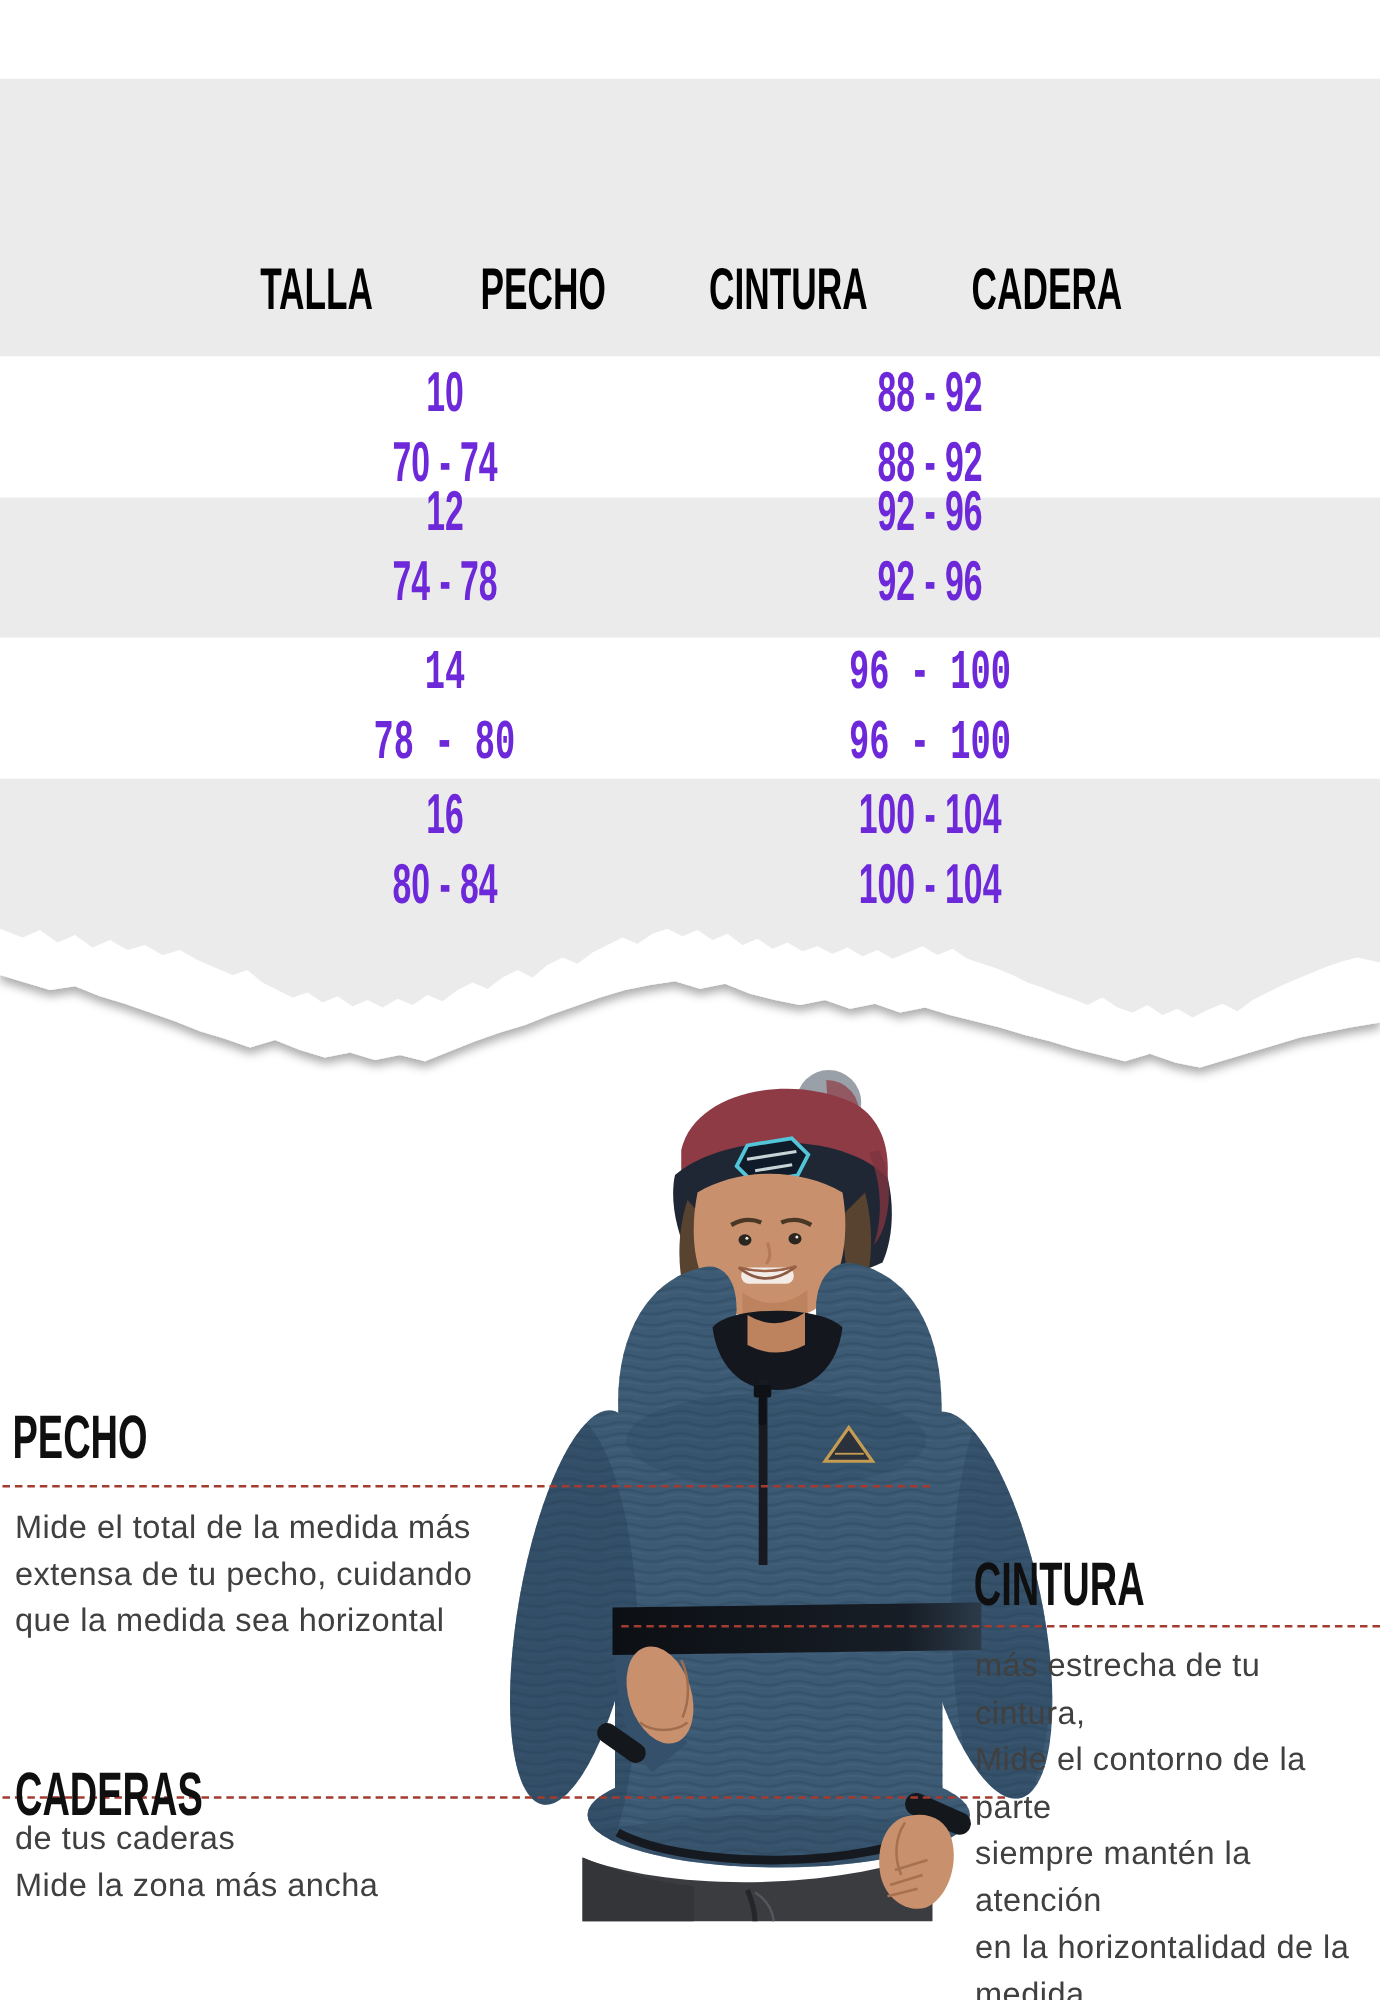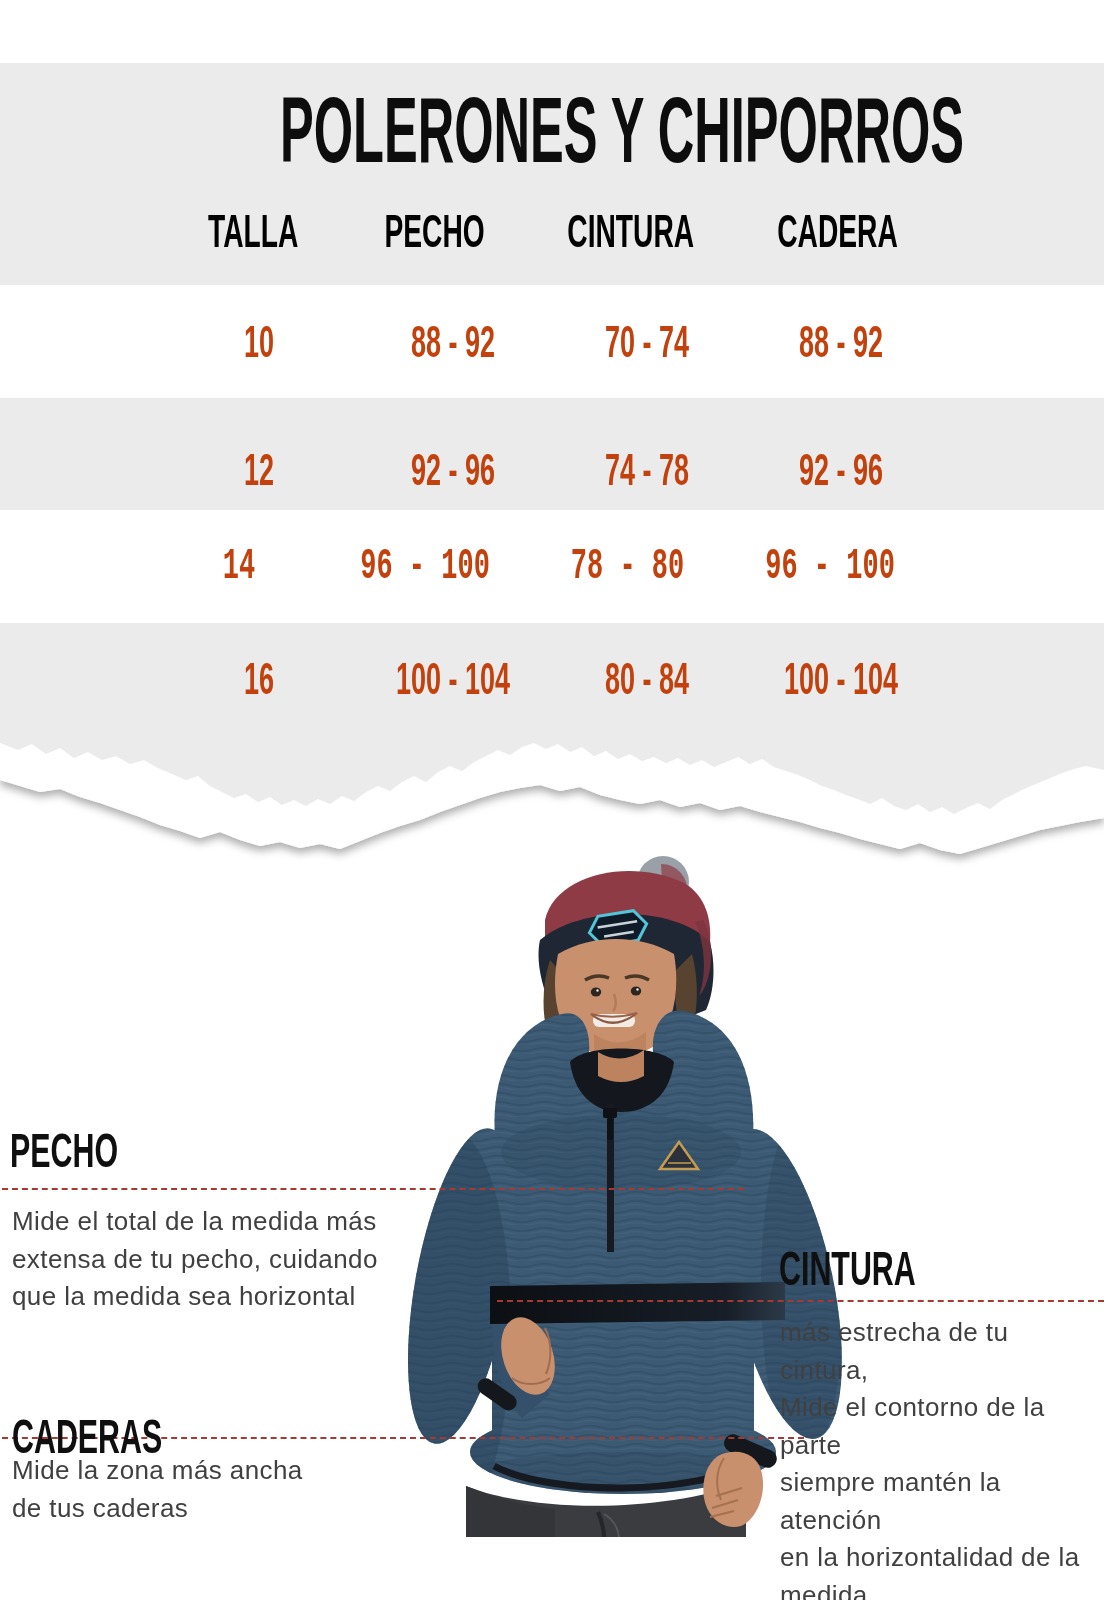--- a/index.html
+++ b/index.html
@@ -21,25 +21,25 @@
     font-size:92px;font-weight:700;line-height:1.0;color:#0d0d0d;letter-spacing:0px;
   }
   .thead{
     position:absolute;top:200px;left:162px;width:776px;height:60px;
     display:grid;grid-template-columns:repeat(4,1fr);align-items:center;text-align:center;
     font-weight:700;font-size:47px;color:#000000;
   }
   .thead .cell .cond{transform:scaleX(0.60);}
   .trow{
     position:absolute;left:162px;width:776px;height:112px;
-    display:grid;grid-template-columns:repeat(4,1fr);align-items:center;text-align:center;
-    font-weight:700;font-size:45px;color:#c2410c;
+    display:grid;grid-template-columns:repeat(2,1fr);align-items:center;text-align:center;
+    font-weight:700;font-size:45px;color:#6d28d9;
   }
   .trow .cell .cond{transform:scaleX(0.60);}
-  .r0{top:286px;}.r1{top:414px;}.r2{top:510px;font-family:Liberation Mono, monospace;}.r3{top:623px;}
+  .r0{top:286px;}.r1{top:381px;}.r2{top:510px;font-family:Liberation Mono, monospace;}.r3{top:623px;}
 
   .sec-heading{
     position:absolute;margin:0;font-size:49px;font-weight:700;color:#0f0f0f;line-height:1.0;
   }
   .pecho-h{left:10px;top:1126px;}
   .cintura-h{left:779px;top:1244px;}
   .caderas-h{left:12px;top:1384px;margin-top:28px;}
 
   .ptext{
     position:absolute;font-size:26px;line-height:37.5px;color:#404040;letter-spacing:0.4px;
@@ -89,21 +89,20 @@
       L1086,66 L1074,69 L1062,73 L1050,78 L1038,83 L1026,88 L1014,94 L1002,100 L990,109 L978,103 L966,108
       L954,114 L942,107 L930,112 L918,104 L906,110 L894,106 L882,98 L870,104 L858,99 L846,95 L834,90 L822,86
       L810,80 L798,75 L786,71 L774,67 L762,59 L750,64 L738,57 L726,62 L714,67 L702,60 L690,65 L678,58
       L666,63 L654,57 L642,61 L630,54 L618,59 L606,51 L594,56 L582,47 L570,52 L558,44 L546,49 L534,43
       L522,47 L510,55 L498,50 L486,56 L474,62 L462,71 L450,66 L438,72 L426,82 L414,76 L402,82 L390,91
       L378,86 L366,92 L354,101 L342,96 L330,104 L318,99 L306,106 L294,100 L282,105 L270,97 L258,102 L246,94
       L234,98 L222,92 L210,86 L198,76 L186,80 L172,74 L158,68 L144,60 L130,64 L116,56 L102,60 L88,52
       L74,58 L60,48 L46,54 L32,44 L18,50 L0,43 Z"></path>
   </svg>
 
-  <h1 class="title"><span class="cond">POLERONES Y CHIPORROS</span></h1>
 
   <div class="thead">
     <div class="cell"><span class="cond">TALLA</span></div>
     <div class="cell"><span class="cond">PECHO</span></div>
     <div class="cell"><span class="cond">CINTURA</span></div>
     <div class="cell"><span class="cond">CADERA</span></div>
   </div>
 
   <div class="trow r0">
     <div class="cell"><span class="cond">10</span></div>
@@ -253,17 +252,17 @@
   <div class="ptext cintura-p z6">
     <div>más estrecha de tu cintura,</div>
     <div>Mide el contorno de la parte</div>
     <div>siempre mantén la atención</div>
     <div>en  la horizontalidad de la</div>
     <div>medida</div>
   </div>
 
   <h2 class="sec-heading caderas-h z6"><span class="cond-left">CADERAS</span></h2>
   <div class="ptext caderas-p z6">
+    <div>de tus caderas</div>
     <div>Mide la zona más ancha</div>
-    <div>de tus caderas</div>
   </div>
 
 </div>
 
 </body></html>

